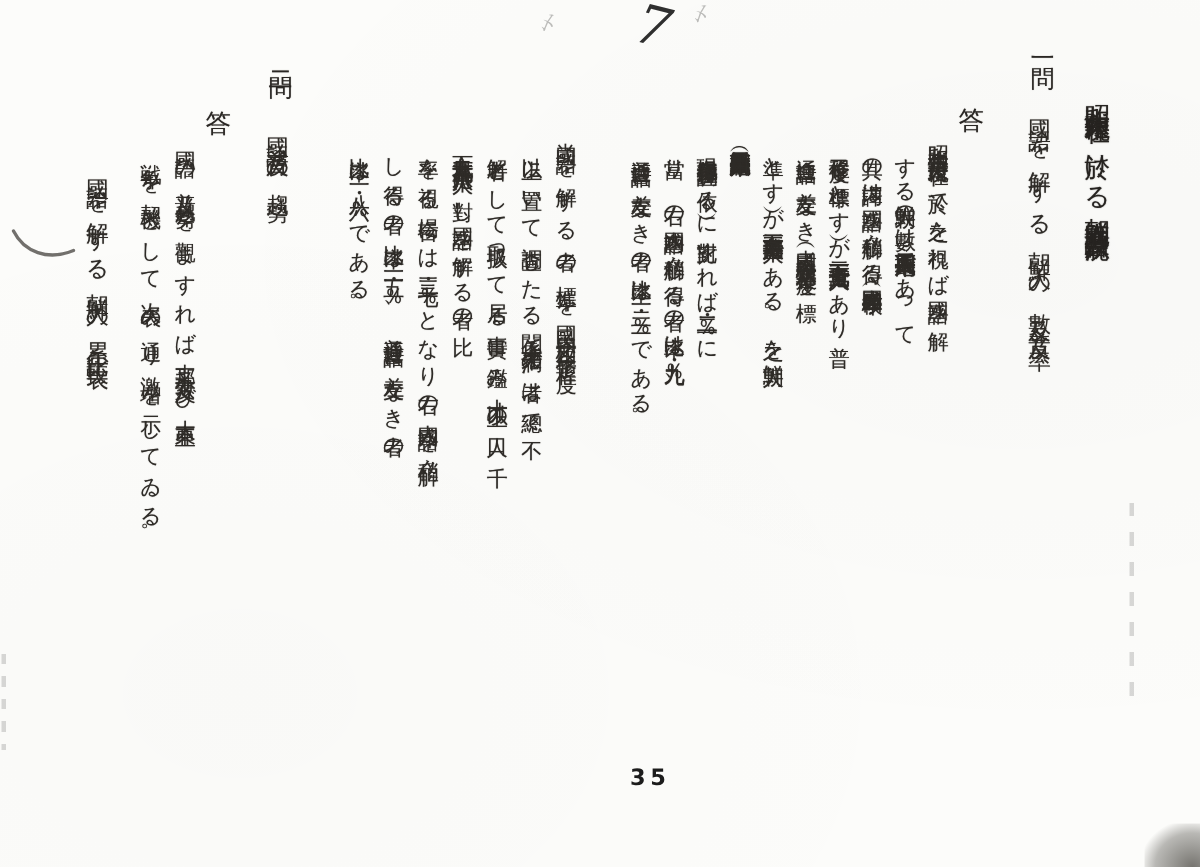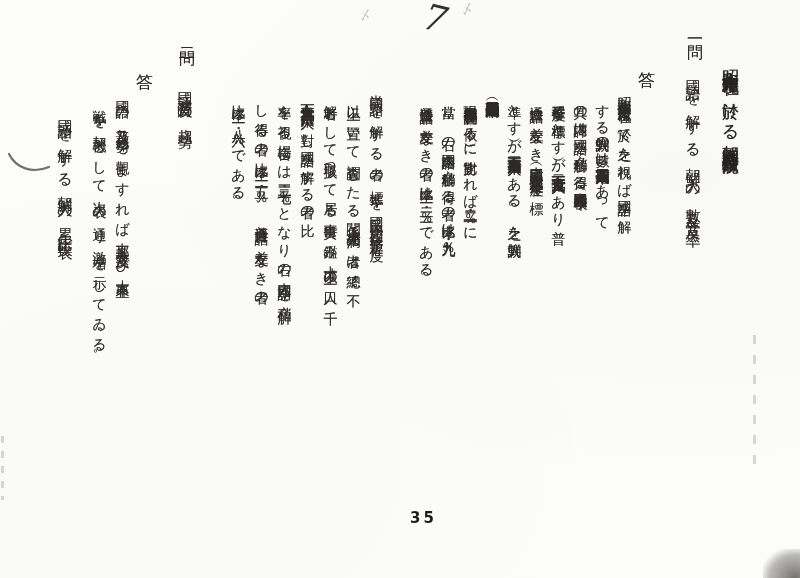--- a/index.html
+++ b/index.html
@@ -29,21 +29,21 @@
   }
   .title-col{font-size:17px;letter-spacing:1.5px;color:#262320;text-shadow:0 0 0.8px rgba(38,35,32,0.6);}
   .q-label{font-size:16px;letter-spacing:2px;color:#2a2724;}
   .q-text{font-size:15px;letter-spacing:6px;}
   .q-text2{font-size:15px;letter-spacing:4px;}
   .ans-label{font-size:17px;color:#2a2724;}
   .para2{letter-spacing:2px;}
   .q2col{letter-spacing:3.5px;}
   .caption-col{font-size:15px;letter-spacing:4px;}
   .page-number{
-    position:absolute;left:410px;top:509px;
+    position:absolute;left:420px;top:509px;
     font-size:15px;font-weight:bold;letter-spacing:3px;
     color:#1c1c1c;font-family:"DejaVu Sans",sans-serif;
   }
   .mark-seven{
     position:absolute;left:424px;top:-2px;
     font-family:"DejaVu Serif",serif;
     font-style:italic;font-size:36px;color:#2f2f2f;
     transform:rotate(14deg);
   }
   .pen-tick{

